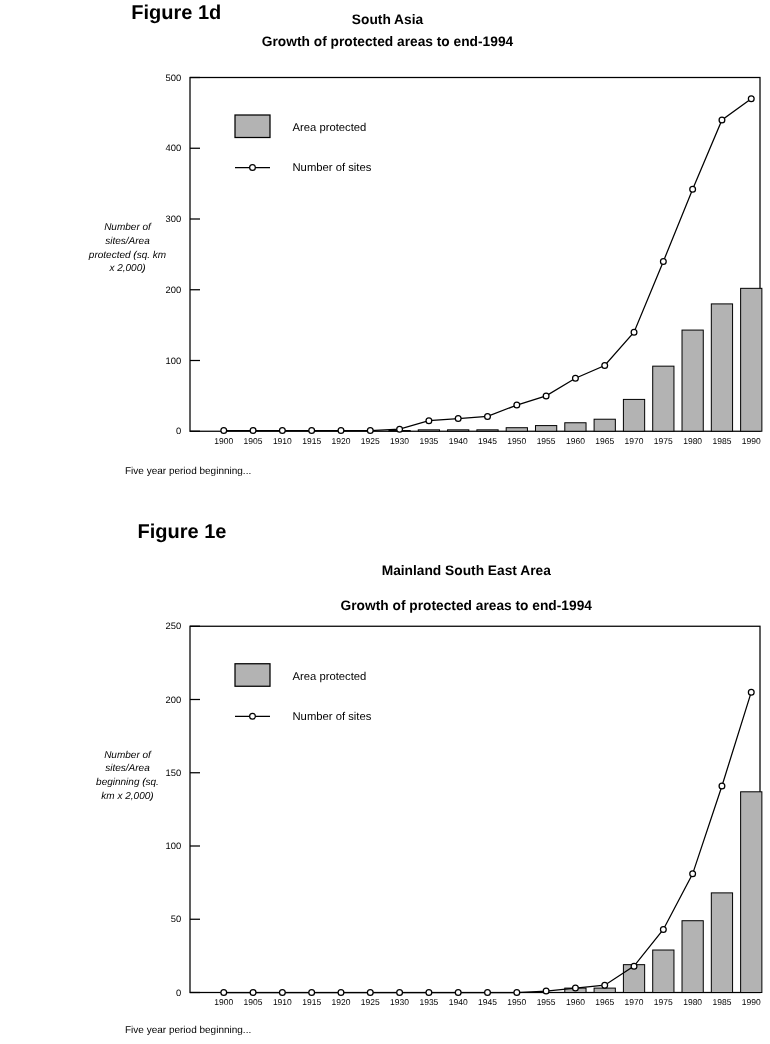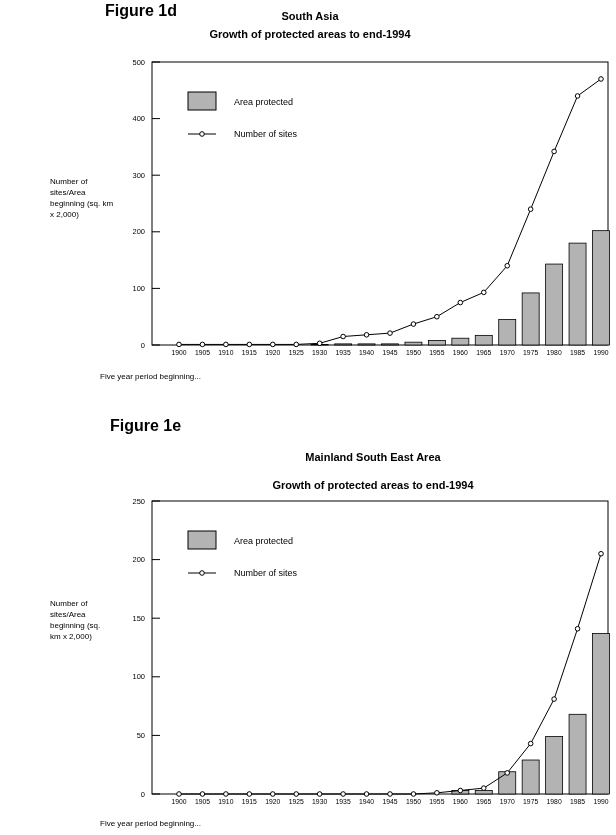--- a/index.html
+++ b/index.html
@@ -3,35 +3,35 @@
 <meta charset="utf-8">
 <style>
   html,body{margin:0;padding:0;}
   body{
     width:616px;height:835px;background:#ffffff;position:relative;
     font-family:"Liberation Sans", sans-serif;color:#000;
   }
   .figure-label{position:absolute;font-weight:bold;font-size:16px;}
   .chart-title{position:absolute;font-weight:bold;font-size:11px;text-align:center;}
   .chart-subtitle{position:absolute;font-weight:bold;font-size:11px;text-align:center;}
-  .y-label{position:absolute;font-size:8px;text-align:left;line-height:11px;}
+  .y-label{position:absolute;font-size:8px;text-align:center;line-height:11px;font-style:italic;}
   .x-caption{position:absolute;font-size:8px;}
   svg.plot{position:absolute;left:0;overflow:visible;}
   svg text{font-family:"Liberation Sans", sans-serif;fill:#000;}
 </style>
 </head>
 <body>
 
 <div class="figure-label" style="left:105px;top:2px;">Figure 1d</div>
 <div class="chart-title" style="left:0;top:10px;width:620px;">South Asia</div>
 <div class="chart-subtitle" style="left:0;top:28px;width:620px;">Growth of protected areas to end-1994</div>
 <div class="y-label" style="left:50px;top:176px;width:104px;">
     <div>Number of</div>
     <div>sites/Area</div>
-    <div>beginning (sq. km</div>
+    <div>protected (sq. km</div>
     <div>x 2,000)</div>
   </div>
 <svg class="plot" style="top:0;" width="616" height="400">
     <rect x="152" y="62" width="456" height="283" fill="none" stroke="#000" stroke-width="1"></rect>
     <line x1="152" y1="345" x2="160" y2="345" stroke="#000"></line>
     <text x="145" y="347.5" text-anchor="end" font-size="7.5">0</text>
     <line x1="152" y1="288.4" x2="160" y2="288.4" stroke="#000"></line>
     <text x="145" y="290.9" text-anchor="end" font-size="7.5">100</text>
     <line x1="152" y1="231.8" x2="160" y2="231.8" stroke="#000"></line>
     <text x="145" y="234.3" text-anchor="end" font-size="7.5">200</text>

